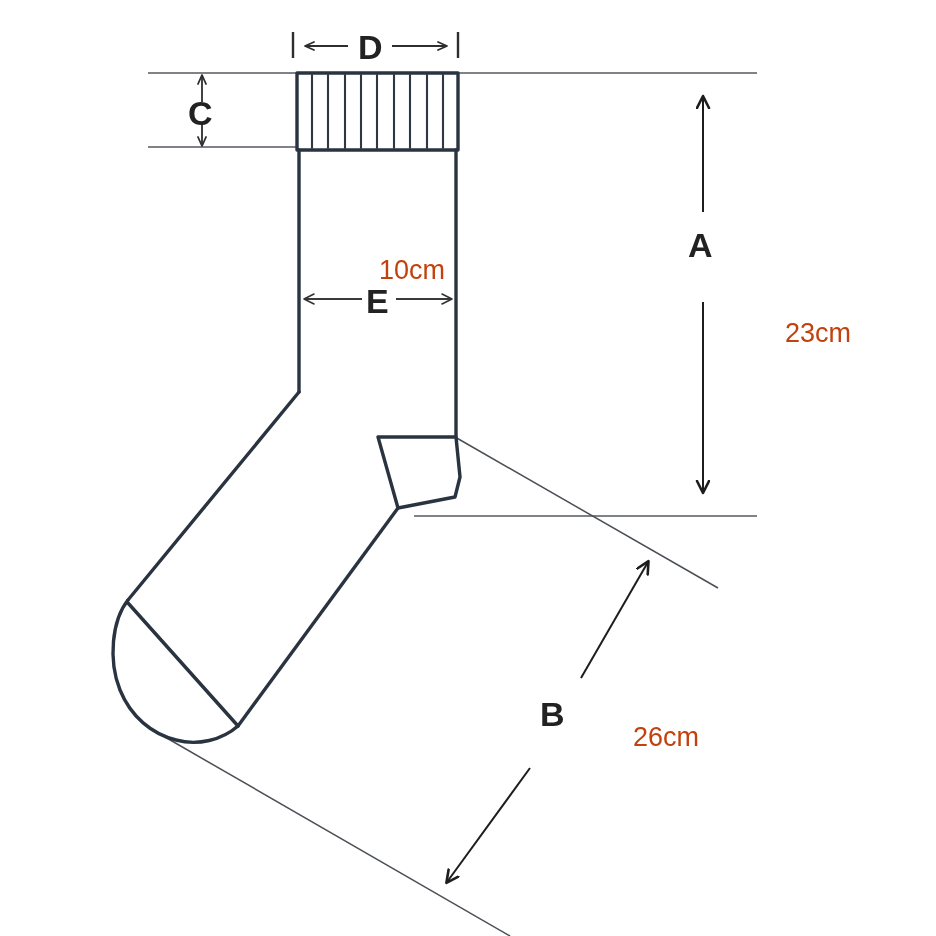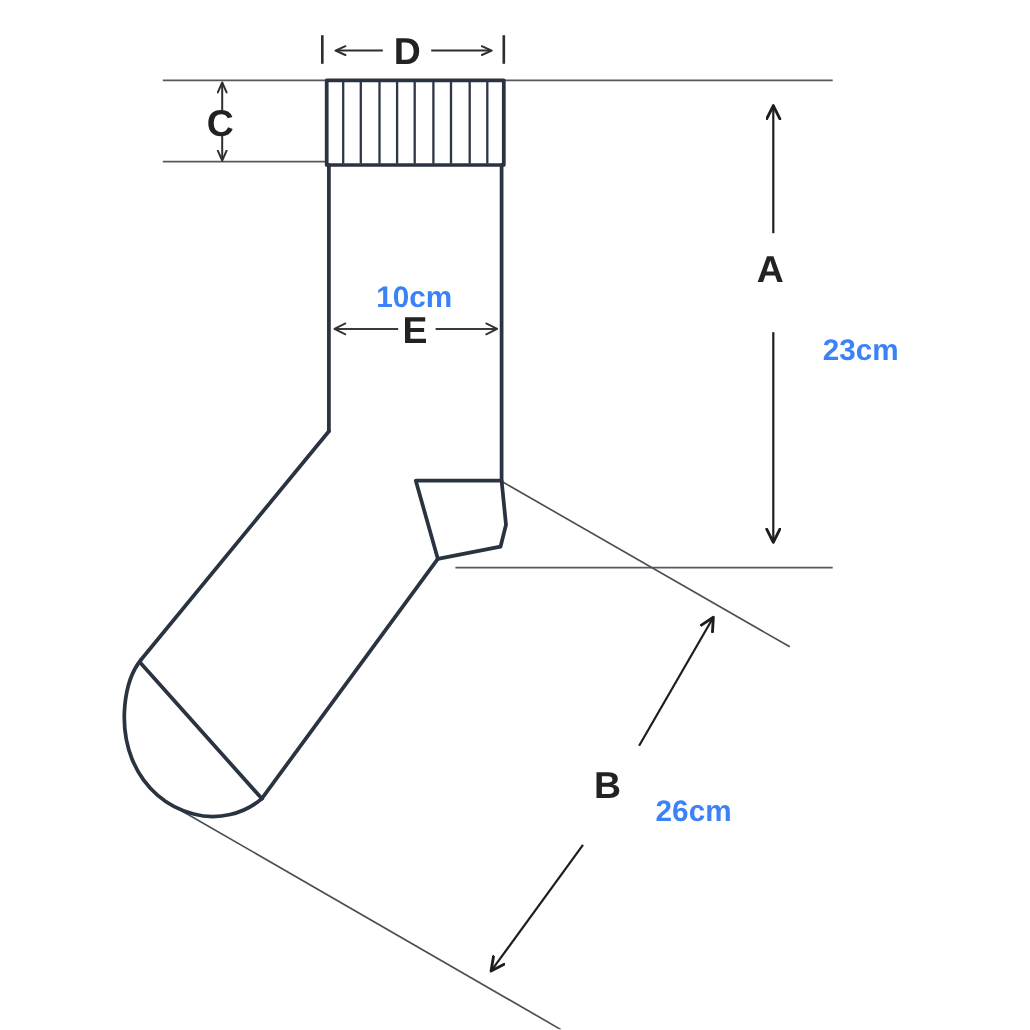--- a/index.html
+++ b/index.html
@@ -35,23 +35,24 @@
     user-select: none;
   }
   .dim-letter {
     font-size: 34px;
     font-weight: bold;
     letter-spacing: 0px;
     color: #222222;
   }
   .dim-value {
     font-size: 27px;
-    font-weight: bold;
-    color: #3b82f6;
+    font-weight: normal;
+    color: #c2410c;
     white-space: nowrap;
+    margin-left: 37px;
   }
 </style>
 </head>
 <body>
 
 <div id="diagram-root">
 
   <svg id="sock-svg" viewBox="0 0 936 936" xmlns="http://www.w3.org/2000/svg">
 
     <defs>
@@ -150,19 +151,19 @@
   <div class="dim-label dim-letter" style="left:358px; top:28px;">D</div>
 
   <div class="dim-label dim-letter" style="left:188px; top:94px;">C</div>
 
   <div class="dim-label dim-value" style="left:342px; top:255px;">10cm</div>
 
   <div class="dim-label dim-letter" style="left:366px; top:282px;">E</div>
 
   <div class="dim-label dim-letter" style="left:688px; top:226px;">A</div>
 
-  <div class="dim-label dim-value" style="left:748px; top:303px;">23cm</div>
+  <div class="dim-label dim-value" style="left:748px; top:318px;">23cm</div>
 
   <div class="dim-label dim-letter" style="left:540px; top:695px;">B</div>
 
   <div class="dim-label dim-value" style="left:596px; top:722px;">26cm</div>
 
 </div>
 
 </body></html>

